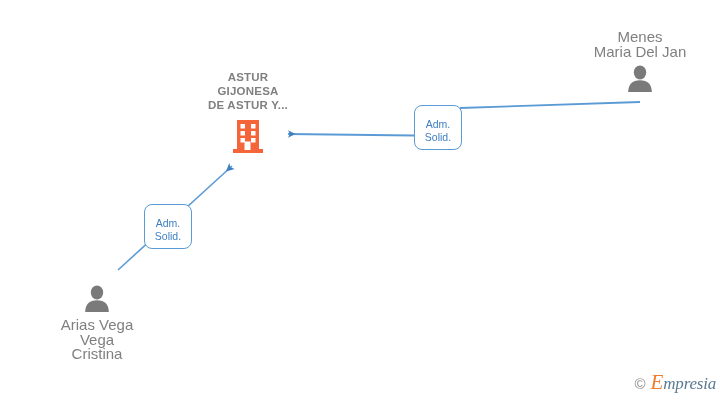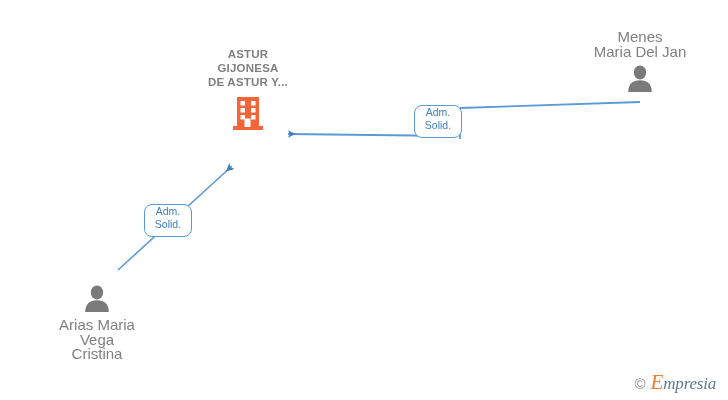--- a/index.html
+++ b/index.html
@@ -63,21 +63,21 @@
   
   .edge-badge {
     position: absolute;
     background: #ffffff;
     border: 1.6px solid #5b9bd5;
     border-radius: 8px;
     color: #3f7fc1;
     font-size: 10.5px;
     line-height: 13px;
     text-align: center;
-    padding: 0 7px 5px 7px;
+    padding: 12px 7px 5px 7px;
     box-sizing: border-box;
     white-space: nowrap;
   }
 
   
   .watermark {
     position: absolute;
     display: flex;
     align-items: center;
     gap: 5px;
@@ -119,21 +119,21 @@
       <path d="M 640,102 L 460,108" stroke="#5b9bd5" stroke-width="1.8" fill="none"></path>
       <path d="M 460,108 L 460,139" stroke="#5b9bd5" stroke-width="1.8" fill="none"></path>
       <path d="M 455,136 L 288,134" stroke="#5b9bd5" stroke-width="1.8" fill="none" marker-end="url(#arrowLeft)"></path>
     </g>
 
     <g>
       <path d="M 118,270 L 232,166" stroke="#5b9bd5" stroke-width="1.6" fill="none" marker-end="url(#arrowDiag)"></path>
     </g>
   </svg>
 
-  <div class="company-node" style="left:183px; top:47px; width:130px;">
+  <div class="company-node" style="left:183px; top:70px; width:130px;">
     <div>
       <div class="company-label">ASTUR</div>
       <div class="company-label">GIJONESA</div>
       <div class="company-label">DE ASTUR Y...</div>
     </div>
     <div class="building-wrap">
       <svg width="32" height="36" viewBox="0 0 32 36">
         <rect x="5" y="2" width="22" height="30" fill="#f4663a"></rect>
         <rect x="1" y="31" width="30" height="4" fill="#f4663a"></rect>
         <rect x="8.5" y="6" width="4.5" height="4.5" fill="#ffffff"></rect>
@@ -161,21 +161,21 @@
   </div>
 
   <div class="person-node" style="left:22px; top:285px;">
     <div class="person-wrap">
       <svg width="32" height="28" viewBox="0 0 32 28">
         <ellipse cx="16" cy="7.5" rx="6.2" ry="7" fill="#7a7a7a"></ellipse>
         <path d="M16,15.2 C8.2,15.2 4.2,19.6 4.2,27 L27.8,27 C27.8,19.6 23.8,15.2 16,15.2 Z" fill="#7a7a7a"></path>
       </svg>
     </div>
     <div style="margin-top:5px;">
-      <div class="person-label">Arias Maria</div>
+      <div class="person-label">Arias Vega</div>
       <div class="person-label">Vega</div>
       <div class="person-label">Cristina</div>
     </div>
   </div>
 
   <div class="edge-badge" style="left:414px; top:105px; width:48px;">
     <div>Adm.</div>
     <div>Solid.</div>
   </div>
 

